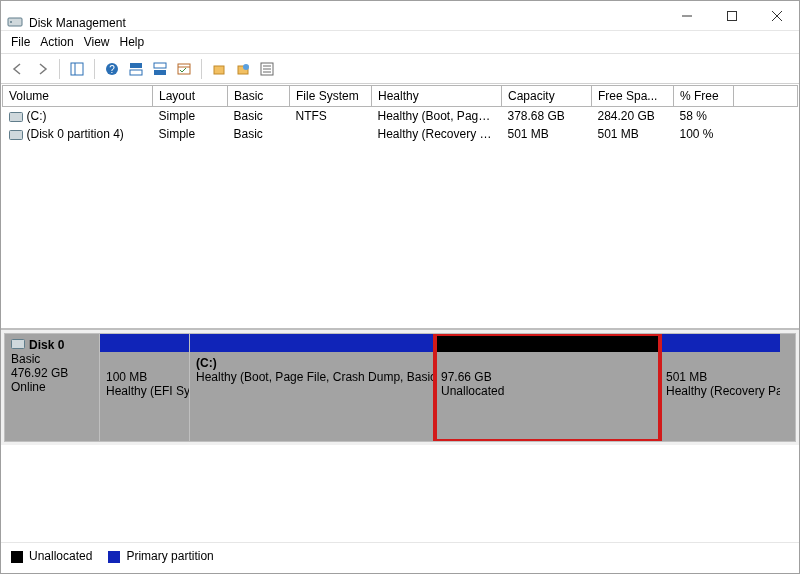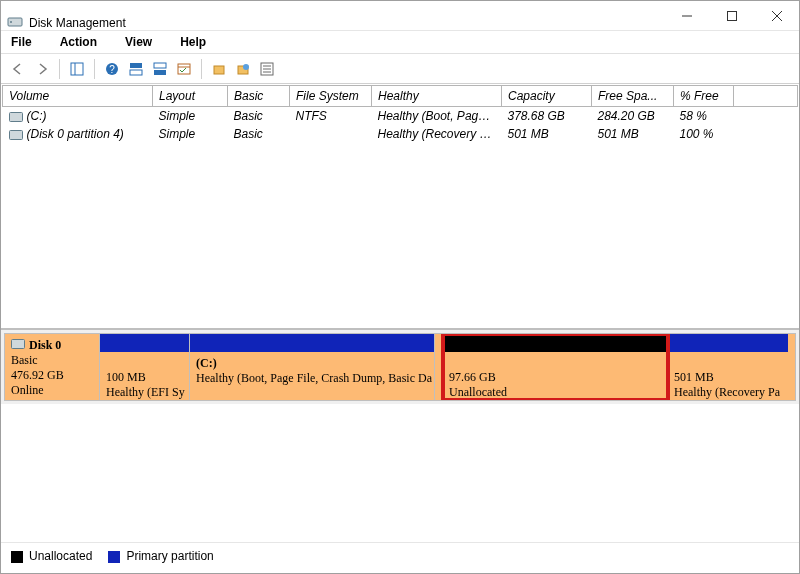--- a/index.html
+++ b/index.html
@@ -22,45 +22,45 @@
     align-items: flex-end;
     padding-left: 6px;
     border-bottom: 1px solid #e6e6e6;
   }
   .titlebar .app-icon { width:16px; height:16px; margin-right:6px; display:flex; align-items:center; justify-content:center; }
   .titlebar .title { flex: 1; font-size: 12px; }
   .win-btns { display:flex; height:100%; }
   .win-btn { width:45px; display:flex; align-items:center; justify-content:center; cursor:default; }
   .win-btn svg { stroke:#333; }
   
-  .menubar { display:flex; gap:28px; padding:4px 10px 4px 10px; font-size:12px; border-bottom:1px solid #e0e0e0;font-weight:bold;}
+  .menubar { display:flex; gap:10px; padding:4px 10px 4px 10px; font-size:12px; border-bottom:1px solid #e0e0e0;}
   .menubar span { cursor:default; }
   
   .toolbar { display:flex; align-items:center; gap:2px; padding:4px 6px; border-bottom:1px solid #d0d0d0; height:30px;}
   .tool-sep { width:1px; height:20px; background:#d0d0d0; margin:0 4px; }
   .tool-btn { width:22px; height:22px; display:flex; align-items:center; justify-content:center; border:1px solid transparent; }
   .tool-btn svg { display:block; }
   
   .volumes { border-bottom:1px solid #bfbfbf; overflow:hidden;}
   table.vol { border-collapse:collapse; width:calc(100% - 2px); margin:1px; table-layout:fixed; font-size:12px;}
   table.vol th { background:#fff; border:1px solid #b5b5b5; padding:3px 6px; text-align:left; font-weight:400; white-space:nowrap; overflow:hidden;}
   table.vol td { padding:2px 6px; white-space:nowrap; overflow:hidden; text-overflow:ellipsis;}
   .vol-icon { display:inline-flex; vertical-align:middle; margin-right:4px;}
   
   .diskpane { background:#f0f0f0; border-top:1px solid #bfbfbf; padding:3px; }
-  .diskrow { display:flex; background:#fdba74; border:1px solid #bfbfbf; height:68px;font-family:Liberation Serif, serif; }
+  .diskrow { display:flex; background:#a3a3a3; border:1px solid #bfbfbf; height:109px; }
   .disklabel { width:95px; border-right:1px solid #bfbfbf; padding:4px 6px; font-size:12px; }
   .disklabel .dname { font-weight:600; display:flex; align-items:center; gap:4px;}
   .parts { flex:1; display:flex; overflow:hidden;}
   .part { border-right:1px solid #bfbfbf; display:flex; flex-direction:column; overflow:hidden; }
   .part:last-child { border-right:none; }
   .partbar { height:18px; background:#1024b8; }
   .partbar.black { background:#000; }
   .partbody { padding:4px 6px; font-size:12px; white-space:nowrap; overflow:hidden; flex:1; }
-  .part.highlight { outline:4px solid #d21a1a; outline-offset:-2px; position:relative; z-index:2;margin-left:8px;}
+  .part.highlight { outline:4px solid #d21a1a; outline-offset:-2px; position:relative; z-index:2;}
   .part .vol-line1 { font-weight:400; }
   .part .vol-line1.bold { font-weight:600; }
   
   .legend { position:absolute; left:0; right:0; bottom:0; display:flex; gap:16px; padding:6px 10px 10px 10px; font-size:12px; background:#fff; border-top:1px solid #e6e6e6;}
   .legend .sw { width:12px; height:12px; display:inline-block; margin-right:6px; vertical-align:middle; }
   .legend .sw.black { background:#000; }
   .legend .sw.blue { background:#1024b8; }
   
   col.c-vol{width:150px} col.c-layout{width:75px} col.c-type{width:62px}
   col.c-fs{width:82px} col.c-status{width:130px} col.c-cap{width:90px}
@@ -163,21 +163,21 @@
   <div class="tool-btn">
     <svg width="16" height="16">
         <rect x="2" y="2" width="12" height="12" fill="none" stroke="#6a6a6a"></rect>
         <line x1="4" y1="5" x2="12" y2="5" stroke="#6a6a6a"></line>
         <line x1="4" y1="8" x2="12" y2="8" stroke="#6a6a6a"></line>
         <line x1="4" y1="11" x2="12" y2="11" stroke="#6a6a6a"></line>
       </svg>
   </div>
 </div>
 
-<div class="volumes" style="height:245px;font-style:italic;">
+<div class="volumes" style="height:245px;">
   <table class="vol">
     <colgroup>
       <col class="c-vol">
         <col class="c-layout">
         <col class="c-type">
         <col class="c-fs">
       <col class="c-status">
         <col class="c-cap">
         <col class="c-free">
         <col class="c-pfree">

